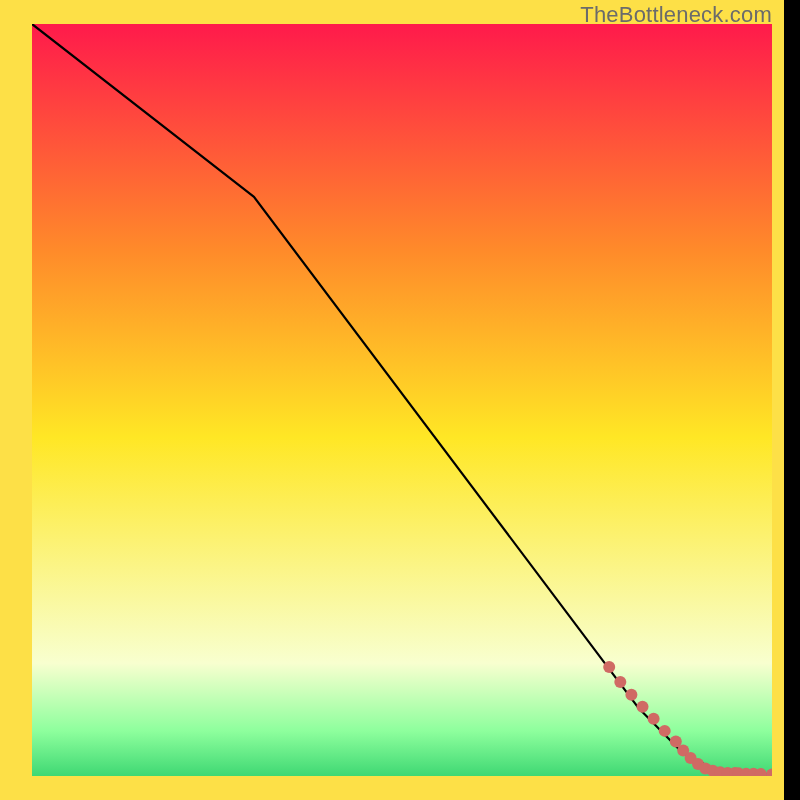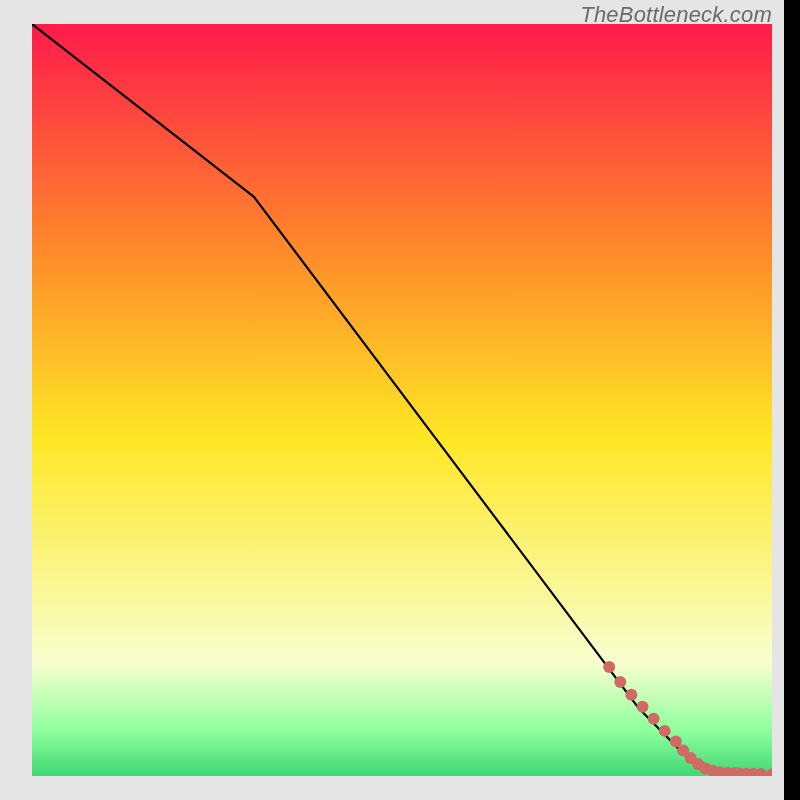--- a/index.html
+++ b/index.html
@@ -8,22 +8,21 @@
     width: 800px;
     height: 800px;
     background: #000000;
     overflow: hidden;
     font-family: Arial, Helvetica, sans-serif;
   }
   .frame {
     position: relative;
     width: 784px;
     height: 800px;
-    background: #e5e5e5;
-    font-style: italic;
+    background: #fde047;
   }
   .watermark {
     position: absolute;
     top: 2px;
     right: 12px;
     color: #6b6b6b;
     font-size: 22px;
     font-weight: 500;
     letter-spacing: 0.2px;
     user-select: none;

